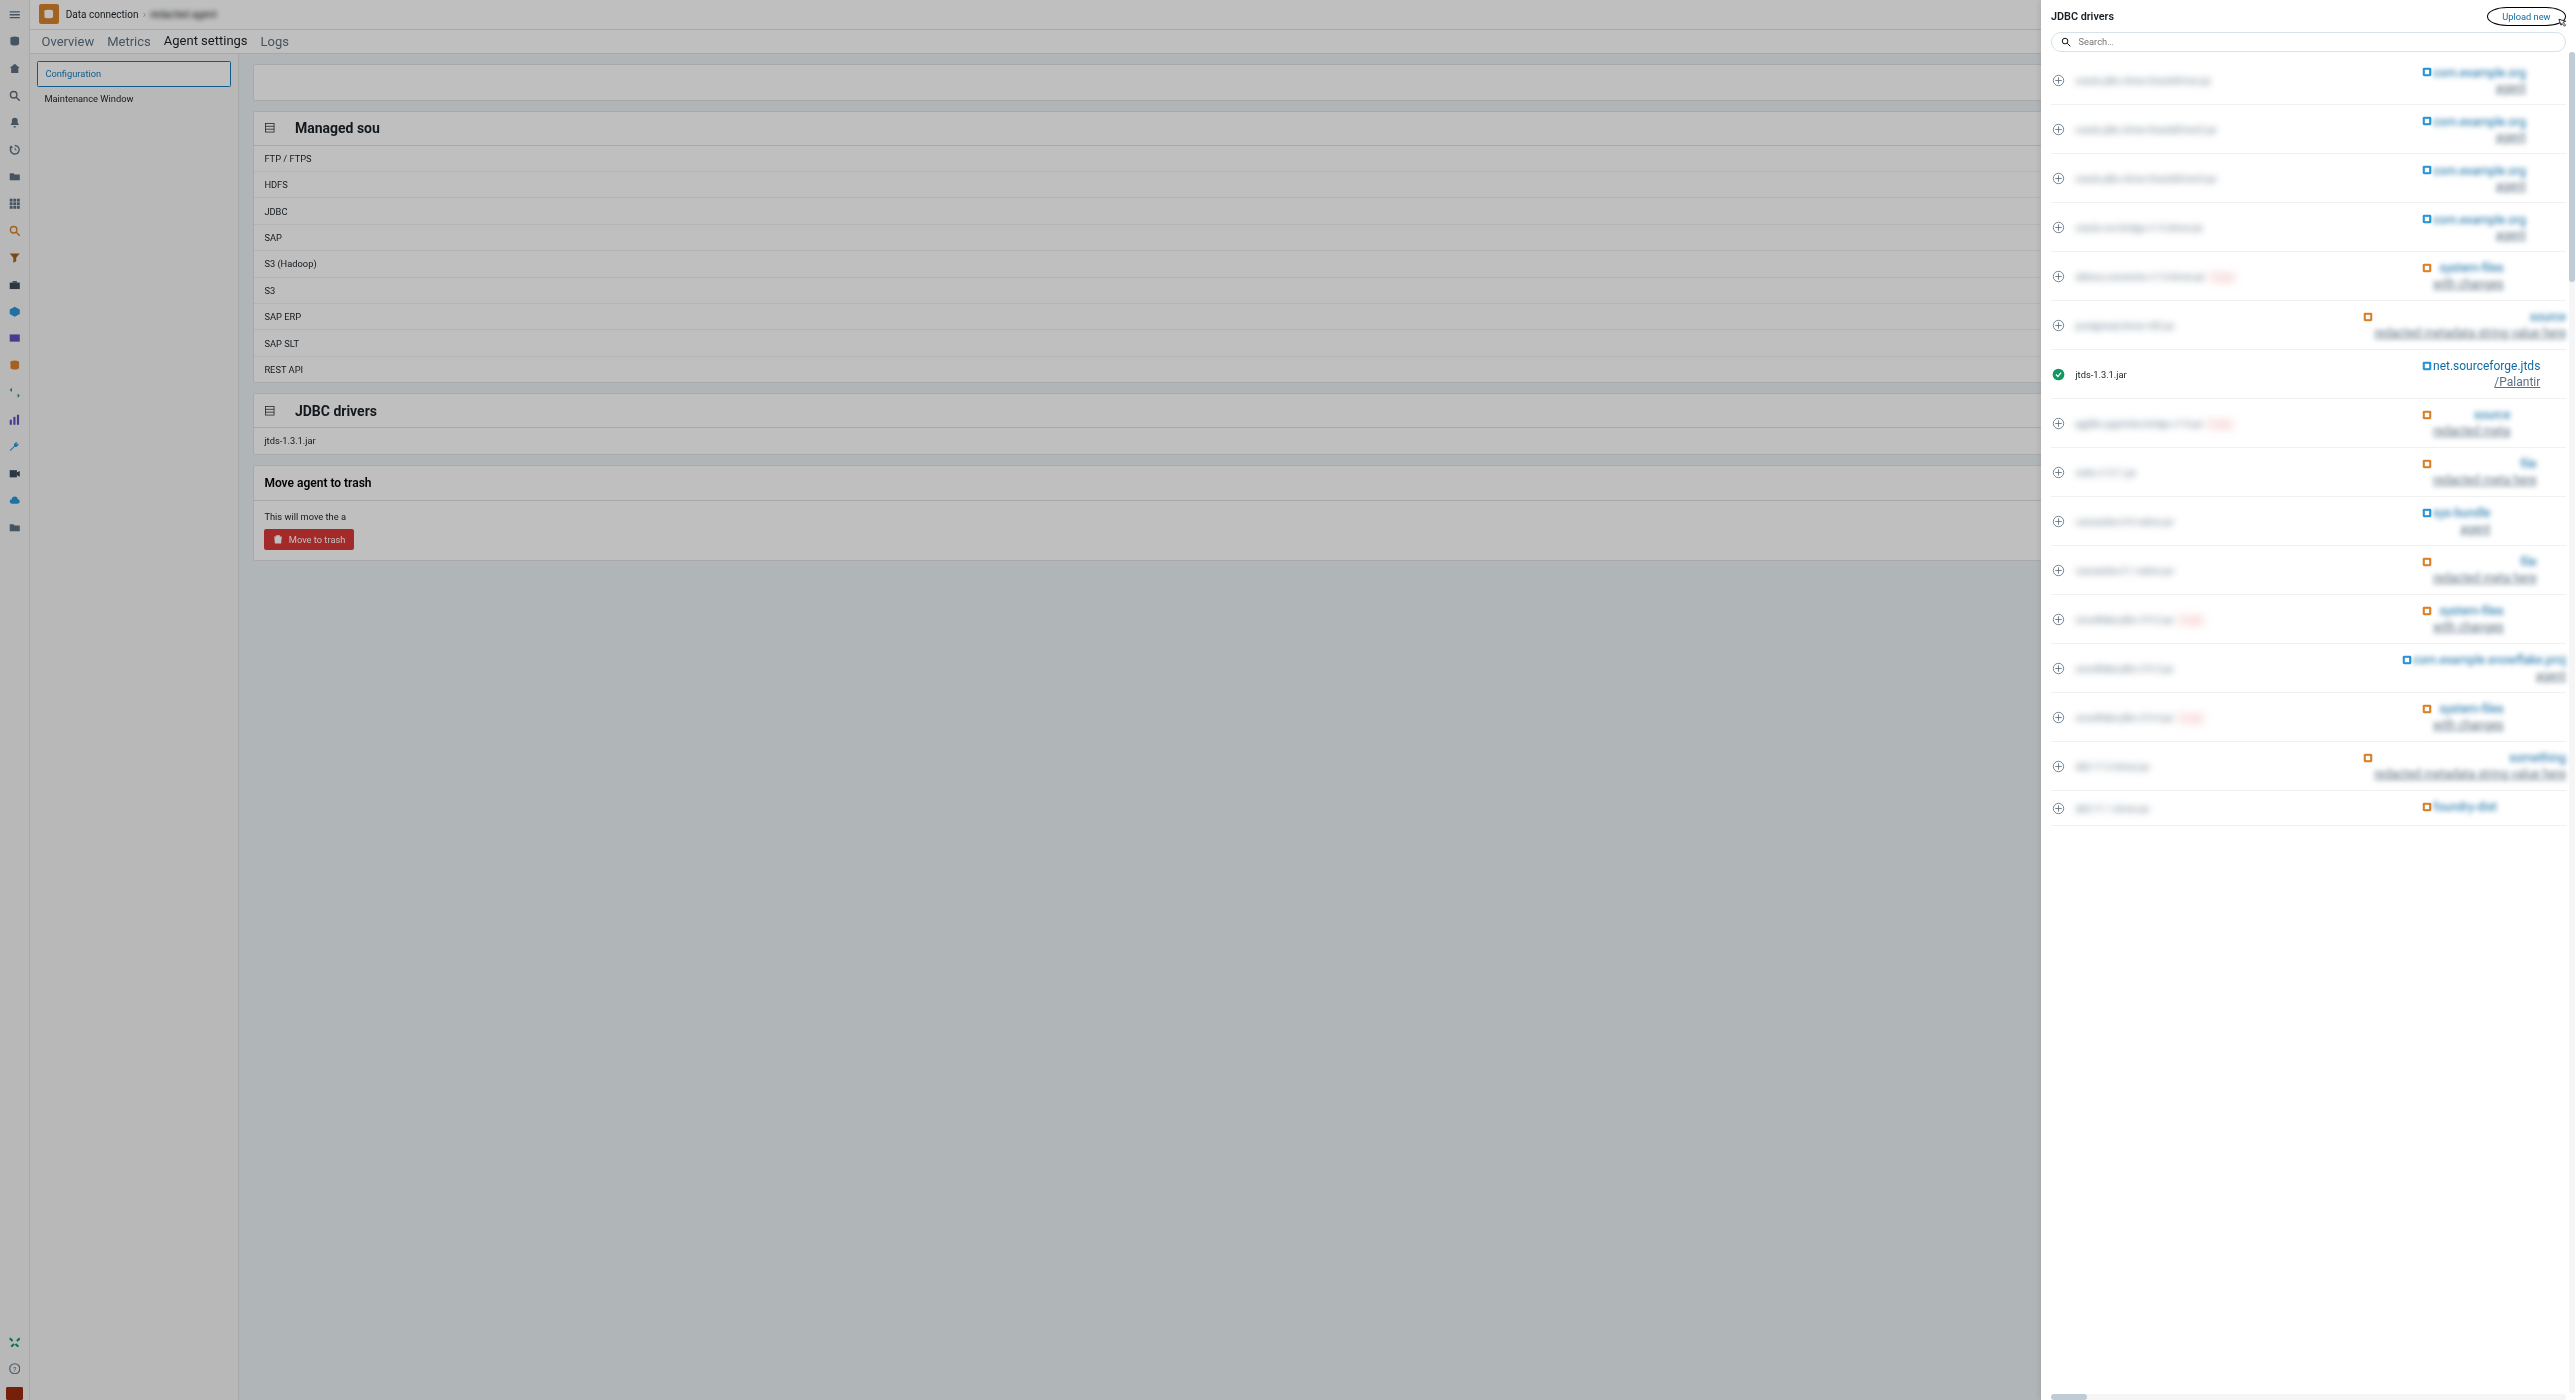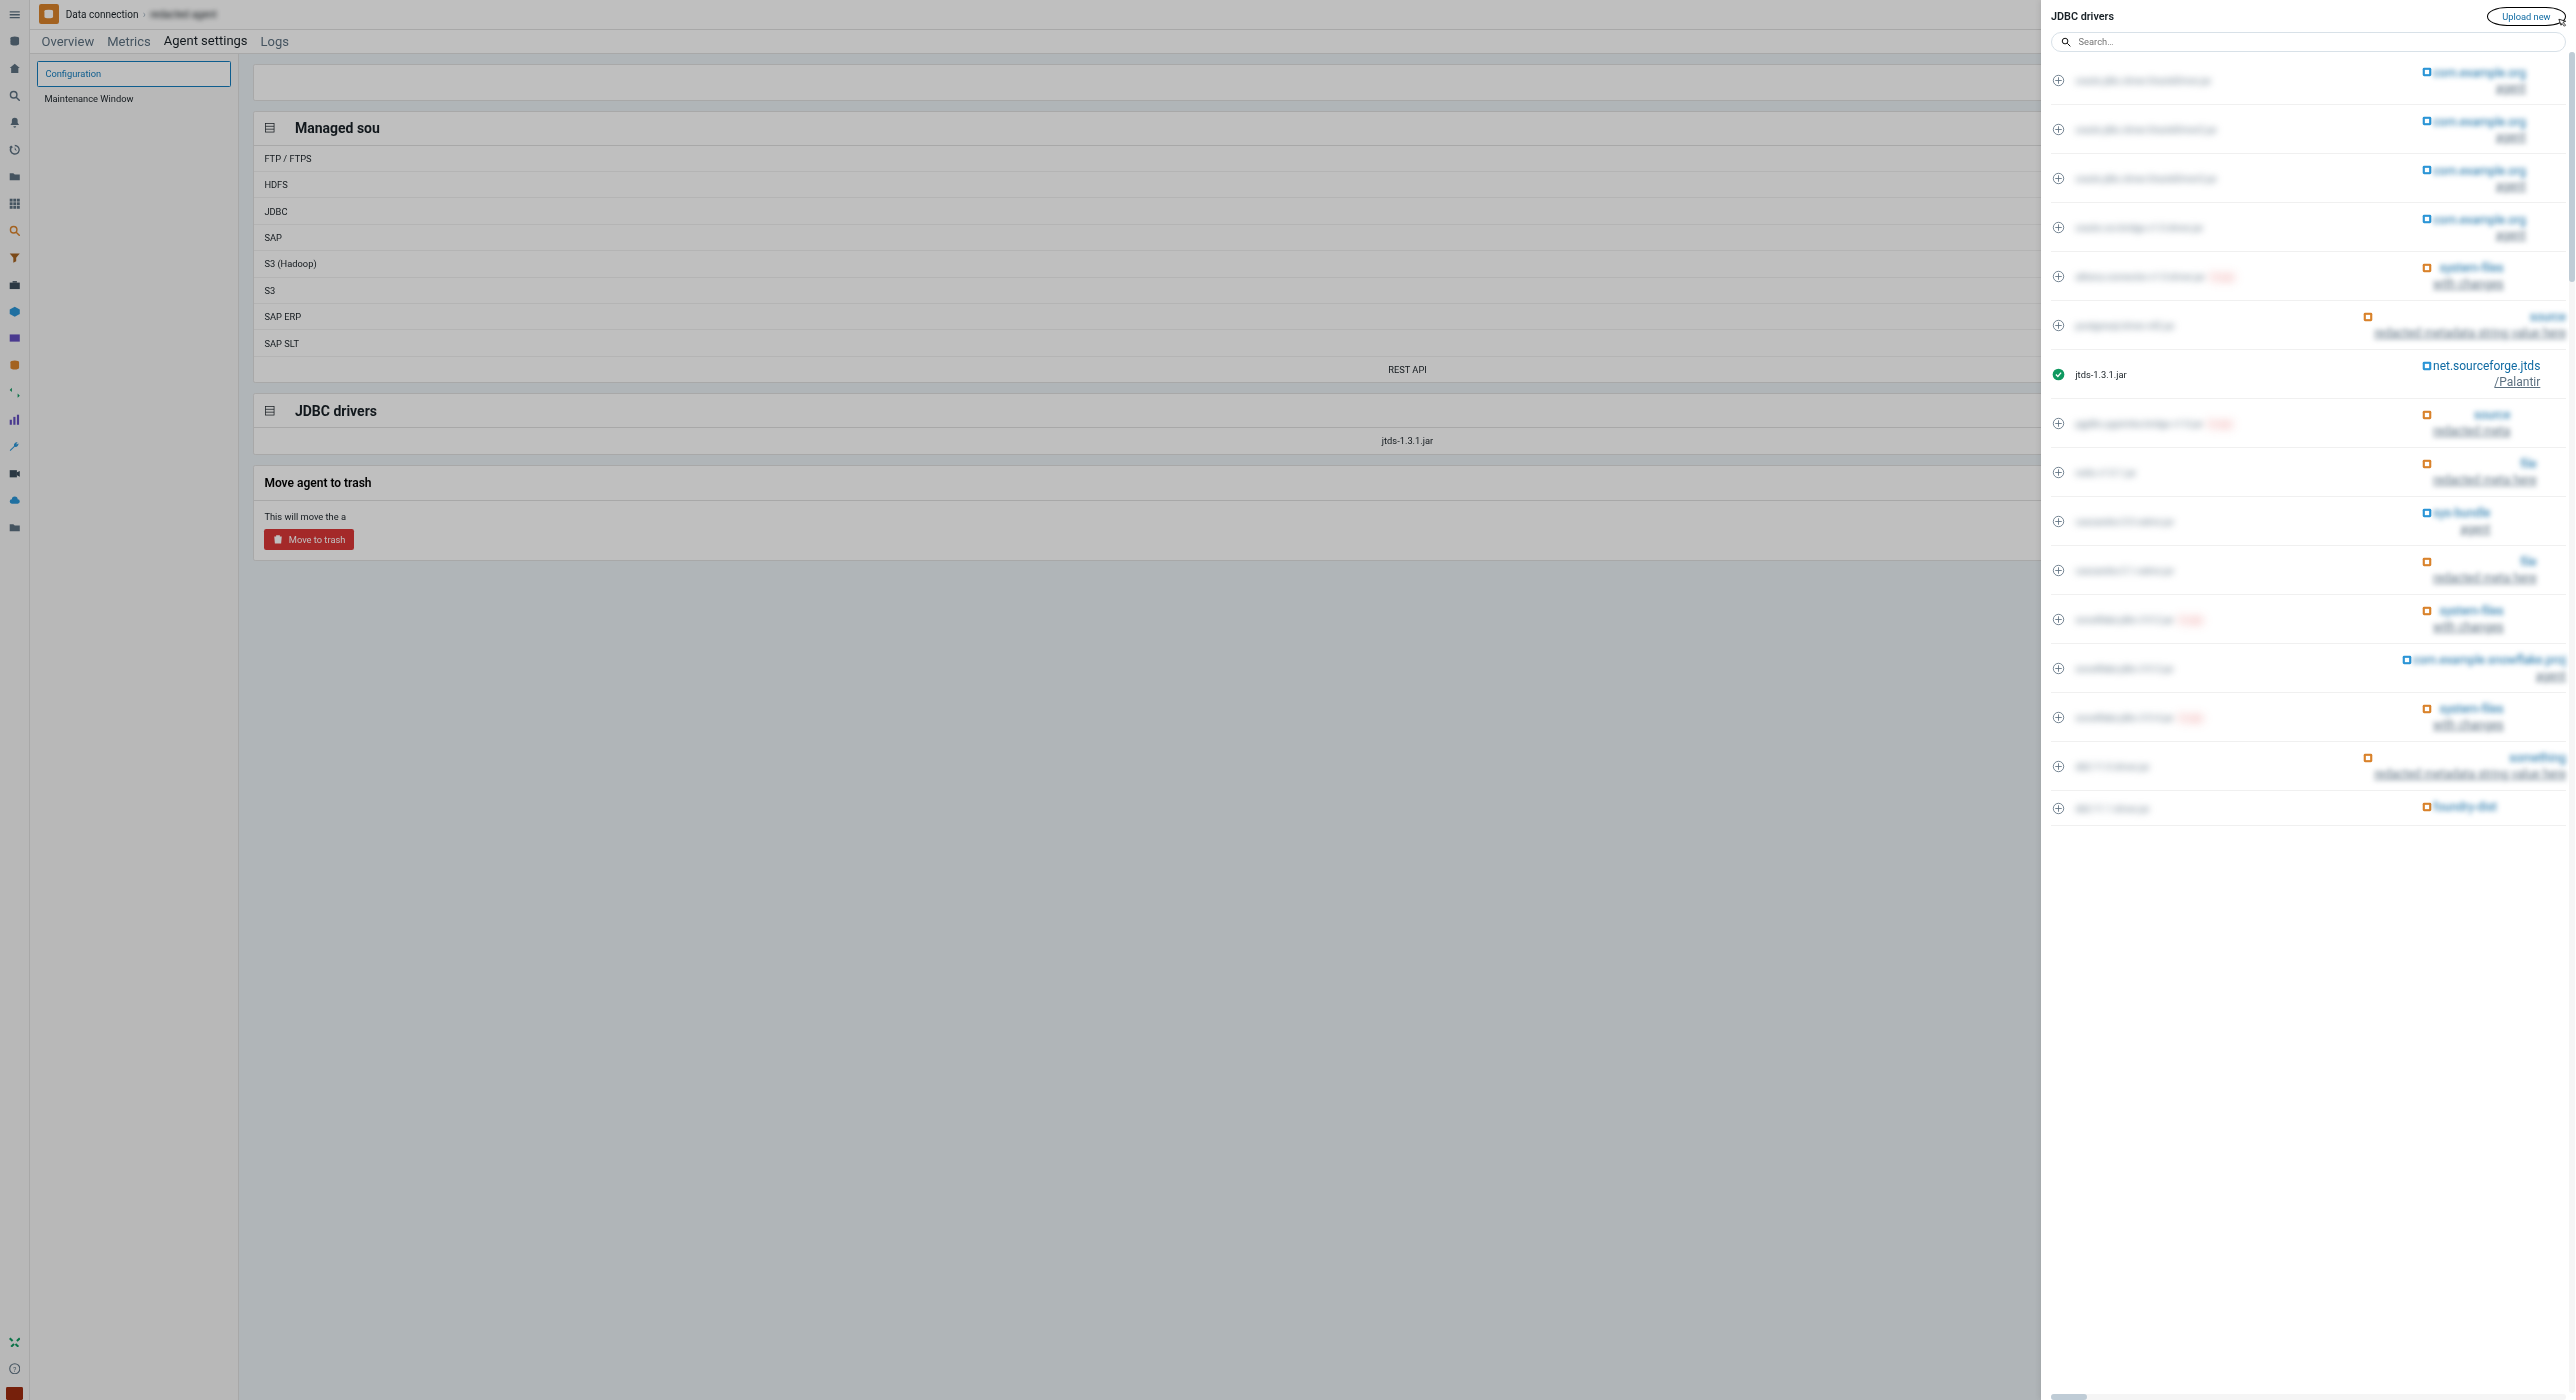--- a/index.html
+++ b/index.html
@@ -204,21 +204,20 @@
     
     .card-list .row {
       padding: 7.2px 10px;
       font-size: 9.3px;
       border-bottom: 0.7px solid #f0f0f0;
       color: #182026;
     }
     
     .card-list .row:last-child {
       border-bottom: none;
-      text-align: center;
     }
     
     .card-body {
       padding: 10px;
       font-size: 9.3px;
       color: #182026;
     }
     
     .trash-header {
       padding: 10px;

